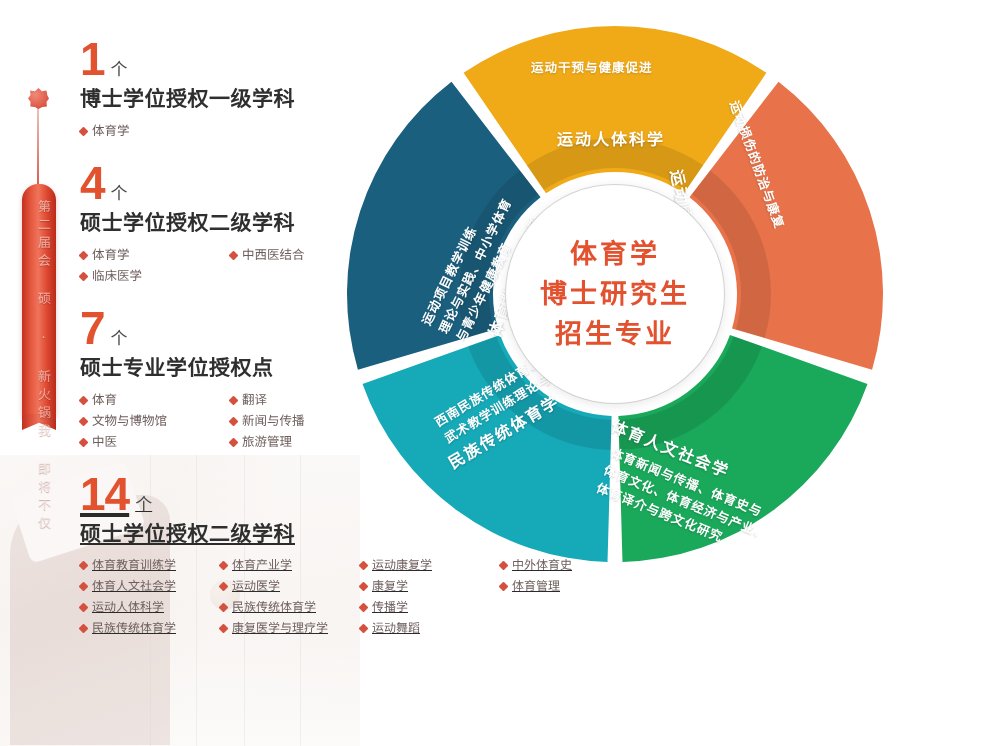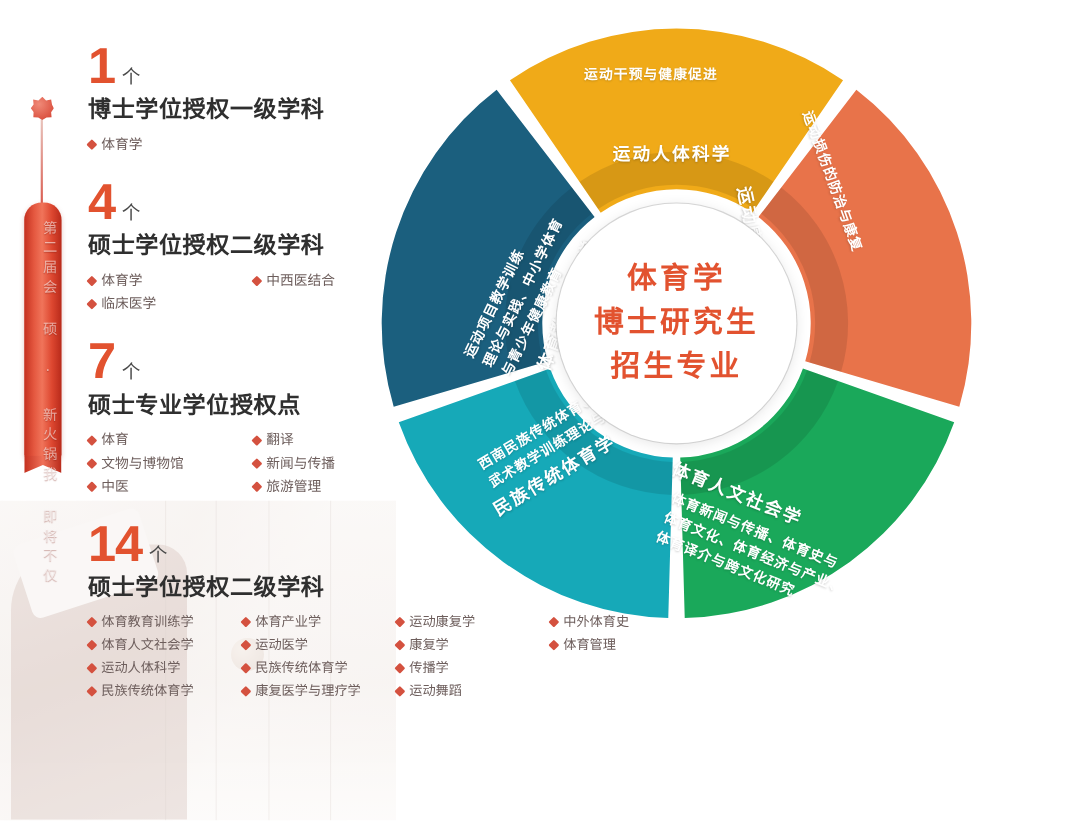--- a/index.html
+++ b/index.html
@@ -86,21 +86,21 @@
   .stat-item{
     display:flex;align-items:center;gap:5px;
     font-size:12.5px;color:#6d5e5c;line-height:20px;margin-bottom:1px;
     white-space:nowrap;
   }
   .dia{
     width:7px;height:7px;flex:none;
     background:#d4513f;transform:rotate(45deg);border-radius:1px;
   }
   
-  #stat-14{width:560px;}
+  #stat-14{width:560px;text-decoration:underline;}
   #stat-14 .stat-items{margin-top:8px;}
   #stat-14 .stat-item{width:25%;font-size:12px;}
   
   #donut{position:absolute;left:345px;top:2px;width:540px;height:580px;}
   .seg{position:absolute;left:0;top:0;width:540px;height:580px;}
   .seg svg{position:absolute;left:0;top:0;}
   .hub{
     position:absolute;left:50%;top:292px;transform:translate(-50%,-50%);
     width:218px;height:218px;border-radius:50%;
     background:#ffffff;box-shadow:0 0 0 1px rgba(170,170,170,.45), 0 2px 12px rgba(0,0,0,.10);

